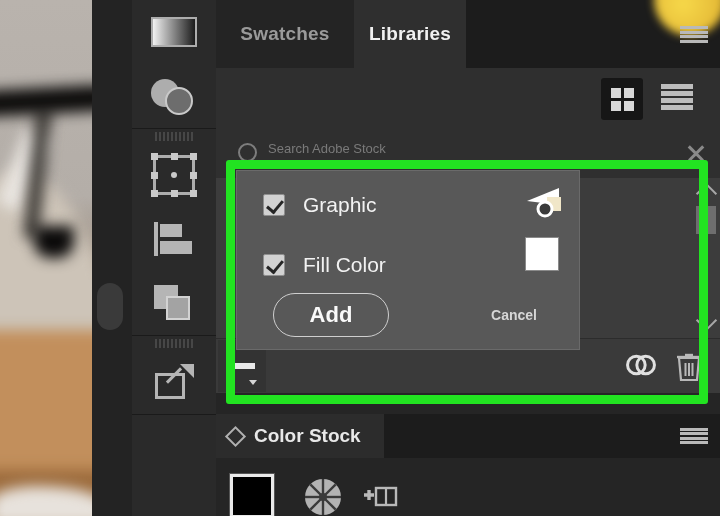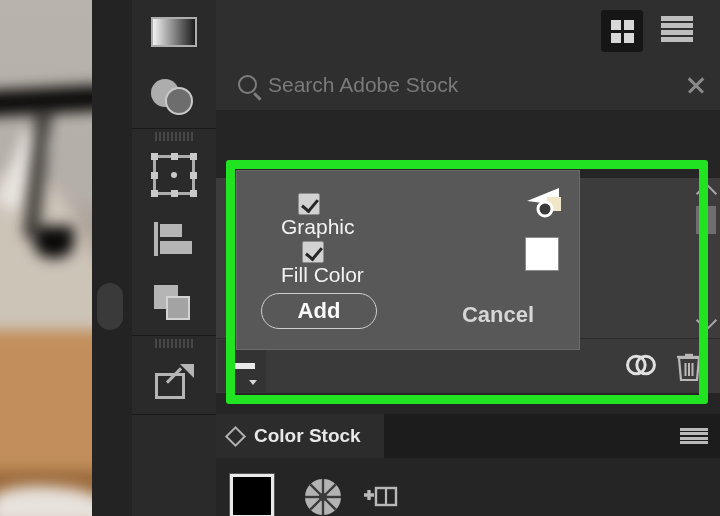--- a/index.html
+++ b/index.html
@@ -86,21 +86,21 @@
      border-radius:3px;display:flex;align-items:center;justify-content:center;}
   .gq{display:grid;grid-template-columns:10px 10px;grid-template-rows:10px 10px;gap:3px;}
   .gq i{display:block;background:#d8d8d8;}
   .view-list{position:absolute;left:445px;top:16px;width:32px;height:26px;display:flex;
      flex-direction:column;justify-content:space-between;}
   .view-list i{display:block;height:5px;background:#bdbdbd;}
 
   .searchrow{position:relative;height:48px;background:#2f2f2f;}
   .mag{position:absolute;left:22px;top:13px;width:15px;height:15px;border:2.5px solid #7d7d7d;border-radius:50%;}
   .mag::after{content:"";position:absolute;right:-7px;bottom:-5px;width:9px;height:2.5px;background:#7d7d7d;transform:rotate(45deg);}
-  .search-ph{position:absolute;left:52px;top:11px;font-size:21px;color:#7a7a7a;}
+  .search-ph{position:absolute;left:52px;top:11px;font-size:13px;color:#7a7a7a;}
   .search-x{position:absolute;right:16px;top:14px;width:18px;height:18px;}
   .search-x i{position:absolute;left:0;top:8px;width:20px;height:2.5px;background:#8a8a8a;}
   .search-x i:first-child{transform:rotate(45deg);}
   .search-x i:last-child{transform:rotate(-45deg);}
 
   .libbody{position:absolute;left:0;top:178px;width:504px;height:160px;background:#3c3c3c;}
   .sb{position:absolute;right:4px;top:4px;width:20px;height:152px;}
   .sb-up,.sb-dn{position:absolute;left:3px;width:13px;height:13px;
      border-left:2.5px solid #a8a8a8;border-top:2.5px solid #a8a8a8;}
   .sb-up{top:4px;transform:rotate(45deg);}
@@ -135,35 +135,35 @@
   .cg-wheel{position:absolute;left:88px;top:64px;width:38px;height:38px;}
   .cg-add{position:absolute;left:146px;top:68px;width:36px;height:30px;}
 
   
   .hl{position:absolute;left:226px;top:160px;width:482px;height:244px;
       border:9px solid #22e321;box-sizing:border-box;border-radius:3px;}
 
   
   .dlg{position:absolute;left:236px;top:170px;width:344px;height:180px;background:#585858;
        border:1px solid #6a6a6a;box-sizing:border-box;}
-  .dlg-row{position:absolute;left:26px;display:flex;align-items:center;flex-direction:column;}
-  .r1{top:22px;} .r2{top:70px;}
+  .dlg-row{position:absolute;left:26px;display:flex;align-items:center;}
+  .r1{top:22px;} .r2{top:82px;}
   .cbx{width:22px;height:22px;background:#d2d2d2;border:1px solid #8f8f8f;border-radius:2px;
        position:relative;box-sizing:border-box;}
   .cbx::after{content:"";position:absolute;left:6px;top:2px;width:7px;height:13px;
        border-right:3.5px solid #262626;border-bottom:3.5px solid #262626;transform:rotate(40deg);}
   .dlg-label{margin-left:18px;color:#f2f2f2;font-size:21px;}
   .thumb-graphic{position:absolute;left:286px;top:16px;width:40px;height:34px;}
   .thumb-fill{position:absolute;left:288px;top:66px;width:34px;height:34px;background:#fff;
        border:1px solid #8a8a8a;box-sizing:border-box;}
-  .btn-add{position:absolute;left:24px;top:122px;width:116px;height:36px;border-radius:22px;
+  .btn-add{position:absolute;left:36px;top:122px;width:116px;height:44px;border-radius:22px;
        border:1.5px solid #cfcfcf;box-sizing:border-box;display:flex;align-items:center;
        justify-content:center;color:#fafafa;font-size:22px;font-weight:bold;}
-  .btn-cancel{position:absolute;left:196px;top:122px;width:130px;height:44px;display:flex;
-       align-items:center;justify-content:center;color:#d6d6d6;font-size:22px;font-weight:bold;}
+  .btn-cancel{position:absolute;left:212px;top:122px;width:130px;height:44px;display:flex;
+       align-items:center;justify-content:center;color:#d6d6d6;font-size:14px;font-weight:bold;}
 </style>
 </head>
 <body>
 
 <div id="root">
 
   <div class="photo-bg">
     <div class="ph-blob ph-drape"></div>
     <div class="ph-blob ph-floor"></div>
     <div class="ph-blob ph-floor2"></div>
@@ -249,20 +249,32 @@
           <svg width="20" height="20" style="position:absolute;right:-1px;top:-1px" viewBox="0 0 20 20">
             <polygon points="20,0 20,14 6,0" fill="#b5b5b5"></polygon>
           </svg>
         </div>
       </div>
     </div>
   </div>
 
   <div class="panel">
 
+    <div class="tabbar">
+      <div class="tab-rest"></div>
+      <div class="tab tab-inactive">Swatches</div>
+      <div class="tab tab-active">Libraries</div>
+      <div class="yellow-blob"></div>
+      <div class="hamb">
+          <i></i>
+          <i></i>
+          <i></i>
+          <i></i>
+        </div>
+    </div>
 
     <div class="libbar">
       <div class="view-grid">
         <div class="gq">
             <i></i>
             <i></i>
             <i></i>
             <i></i>
           </div>
       </div>

